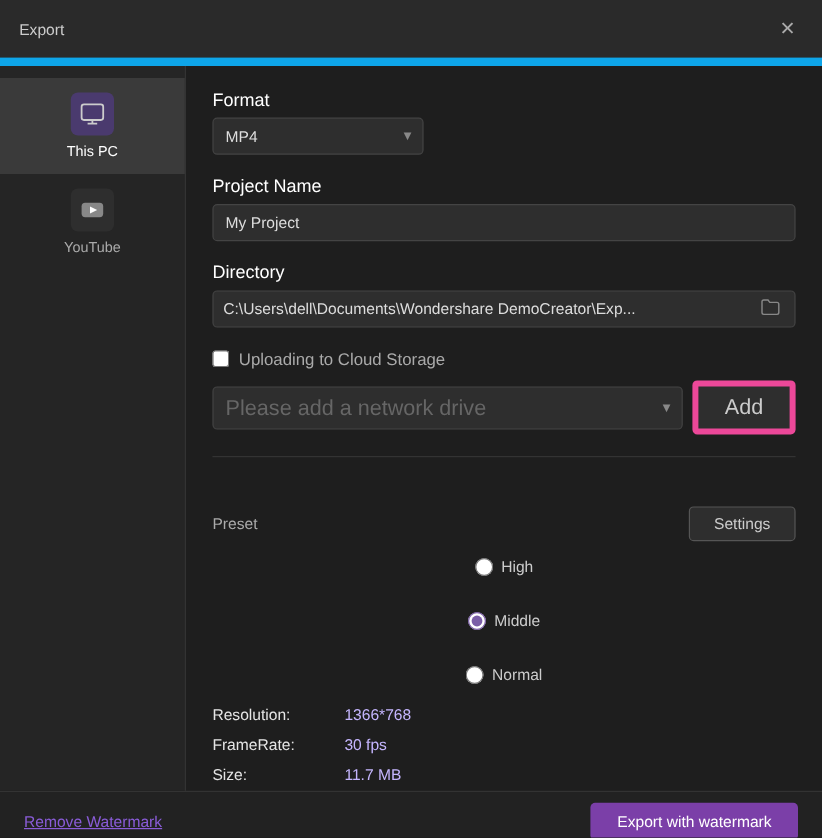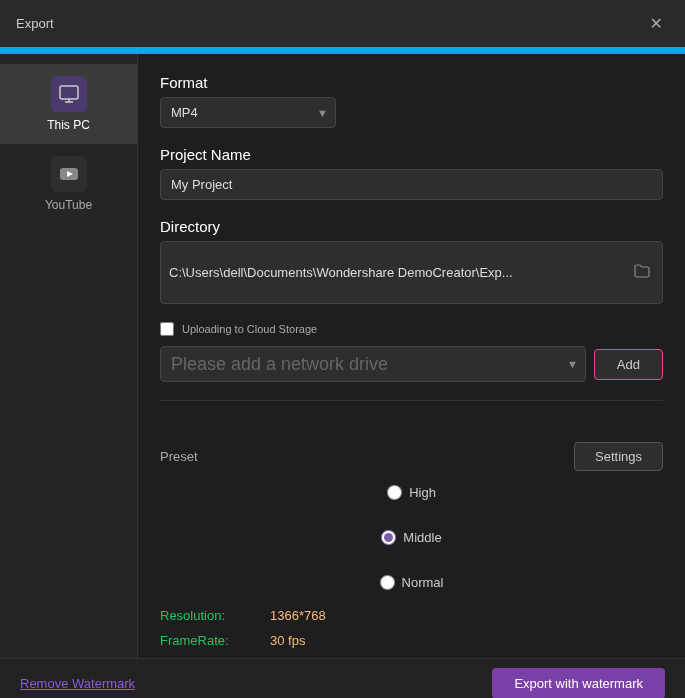--- a/index.html
+++ b/index.html
@@ -37,21 +37,21 @@
       border-radius: 3px;
     }
 
     .main-layout {
       display: flex;
       height: calc(698px - 44px - 50px);
     }
 
     
     .sidebar {
-      width: 138px;
+      width: 155px;
       background: #252525;
       padding: 10px 0;
       border-right: 1px solid #333;
     }
 
     .sidebar-item {
       display: flex;
       flex-direction: column;
       align-items: center;
       padding: 12px 8px;
@@ -147,21 +147,21 @@
       border: 1px solid #444;
       border-radius: 4px;
       padding: 0 8px;
     }
     .dir-input {
       flex: 1;
       background: transparent;
       border: none;
       color: #ddd;
       font-size: 13px;
-      padding: 23px 0;
+      padding: 7px 0;
       outline: none;
     }
     .folder-icon-btn {
       background: none;
       border: none;
       color: #888;
       font-size: 15px;
       cursor: pointer;
       padding: 2px 4px;
     }
@@ -184,21 +184,21 @@
       margin-bottom: 10px;
     }
     .checkbox-row input[type="checkbox"] {
       width: 14px;
       height: 14px;
       cursor: pointer;
       accent-color: #7b5ea7;
     }
     .checkbox-label {
       color: #aaa;
-      font-size: 11px;
+      font-size: 14px;
     }
 
     .cloud-drive-row {
       display: flex;
       align-items: center;
       gap: 8px;
     }
     .cloud-select-wrapper {
       flex: 1;
       position: relative;
@@ -211,26 +211,26 @@
       padding: 7px 28px 7px 10px;
       color: #666;
       font-size: 18px;
       outline: none;
       appearance: none;
       cursor: pointer;
     }
 
     .add-btn {
       background: #2e2e2e;
-      border: 1px solid #ec4899;
+      border: 5px solid #ec4899;
       border-radius: 4px;
       color: #ccc;
       padding: 7px 22px;
       cursor: pointer;
-      font-size: 13px;
+      font-size: 18px;
     }
 
     .divider {
       border: none;
       border-top: 1px solid #333;
       margin: 16px 0;
     }
 
     .preset-row {
       display: flex;
@@ -276,25 +276,25 @@
       color: #ccc;
       font-size: 13px;
     }
 
     .info-grid {
       display: grid;
       grid-template-columns: 110px auto;
       gap: 10px 0;
     }
     .info-key {
-      color: #22c55e;
+      color: #e5e5e5;
       font-size: 13px;
     }
     .info-val {
-      color: #fdba74;
+      color: #c4b5fd;
       font-size: 13px;
     }
 
     
     .footer {
       height: 50px;
       background: #222;
       border-top: 1px solid #333;
       display: flex;
       align-items: center;

